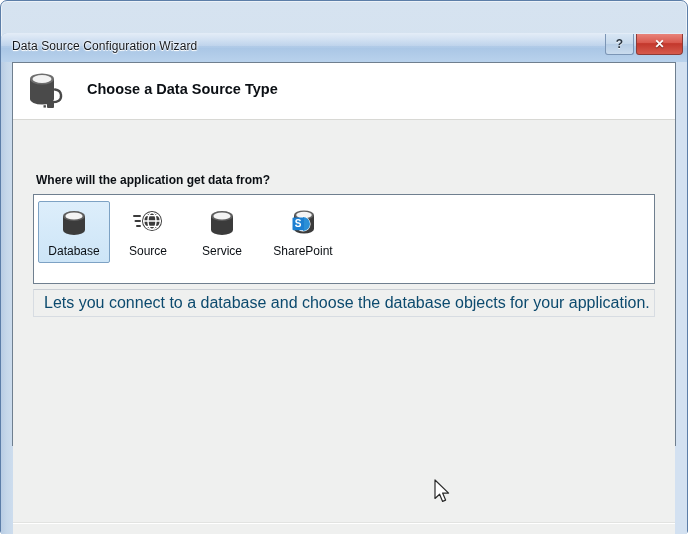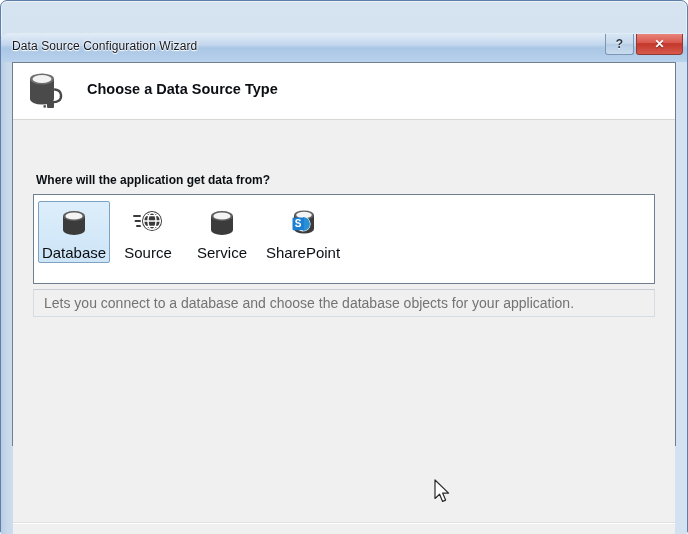--- a/index.html
+++ b/index.html
@@ -205,21 +205,21 @@
     background: linear-gradient(to bottom, #ddeefb 0%, #cde5f7 100%);
     border: 1px solid #7da2c4;
   }
   .source-icon {
     width: 34px;
     height: 32px;
     display: block;
   }
   .source-label {
     margin-top: 4px;
-    font-size: 15px;
+    font-size: 12px;
     color: #0b0f14;
     white-space: nowrap;
   }
   .source-item.wide { width: 86px; }
 
   
   #description-panel {
     position: absolute;
     left: 20px;
     top: 168px;
@@ -227,22 +227,22 @@
     height: 28px;
     box-sizing: border-box;
     background: #eff0ef;
     border: 1px solid #d7dce2;
     border-top-color: #c9ced4;
     display: flex;
     align-items: center;
     padding-left: 10px;
   }
   #description-text {
-    font-size: 14px;
-    color: #737373;
+    font-size: 16px;
+    color: #0c4a6e;
     white-space: nowrap;
   }
 
   
   #footer-sep {
     position: absolute;
     left: 0;
     top: 401px;
     width: 662px;
     height: 1px;

